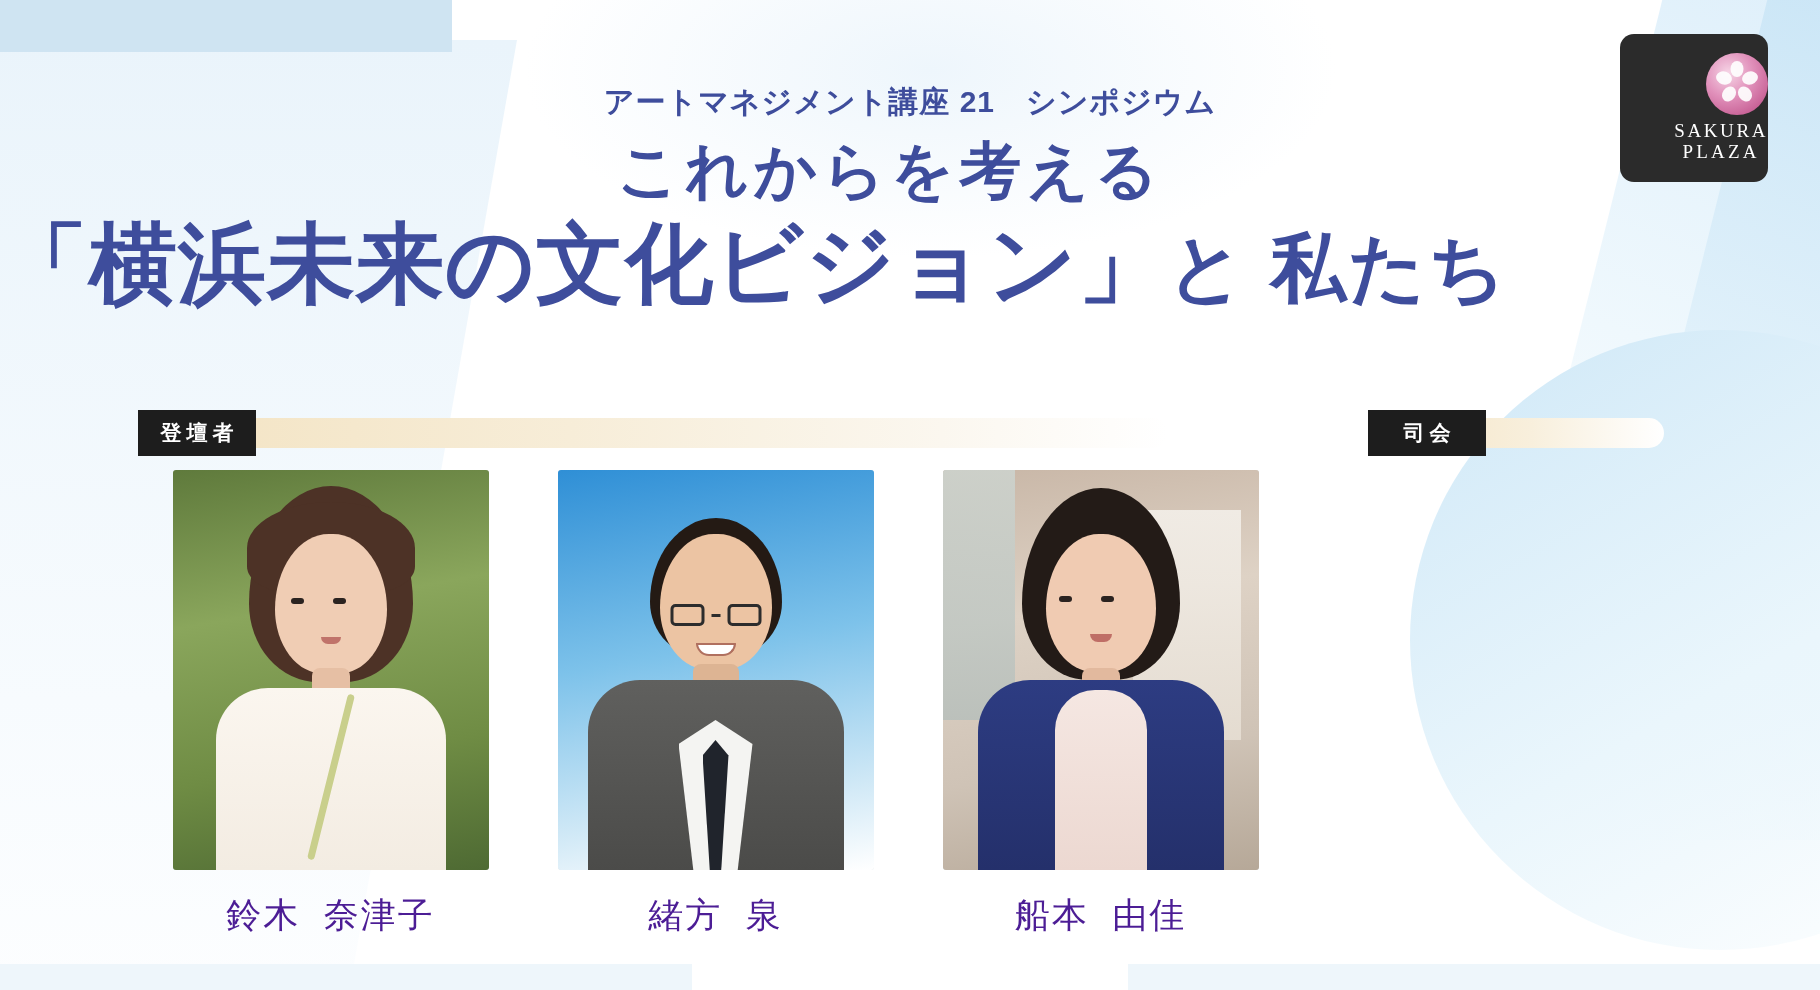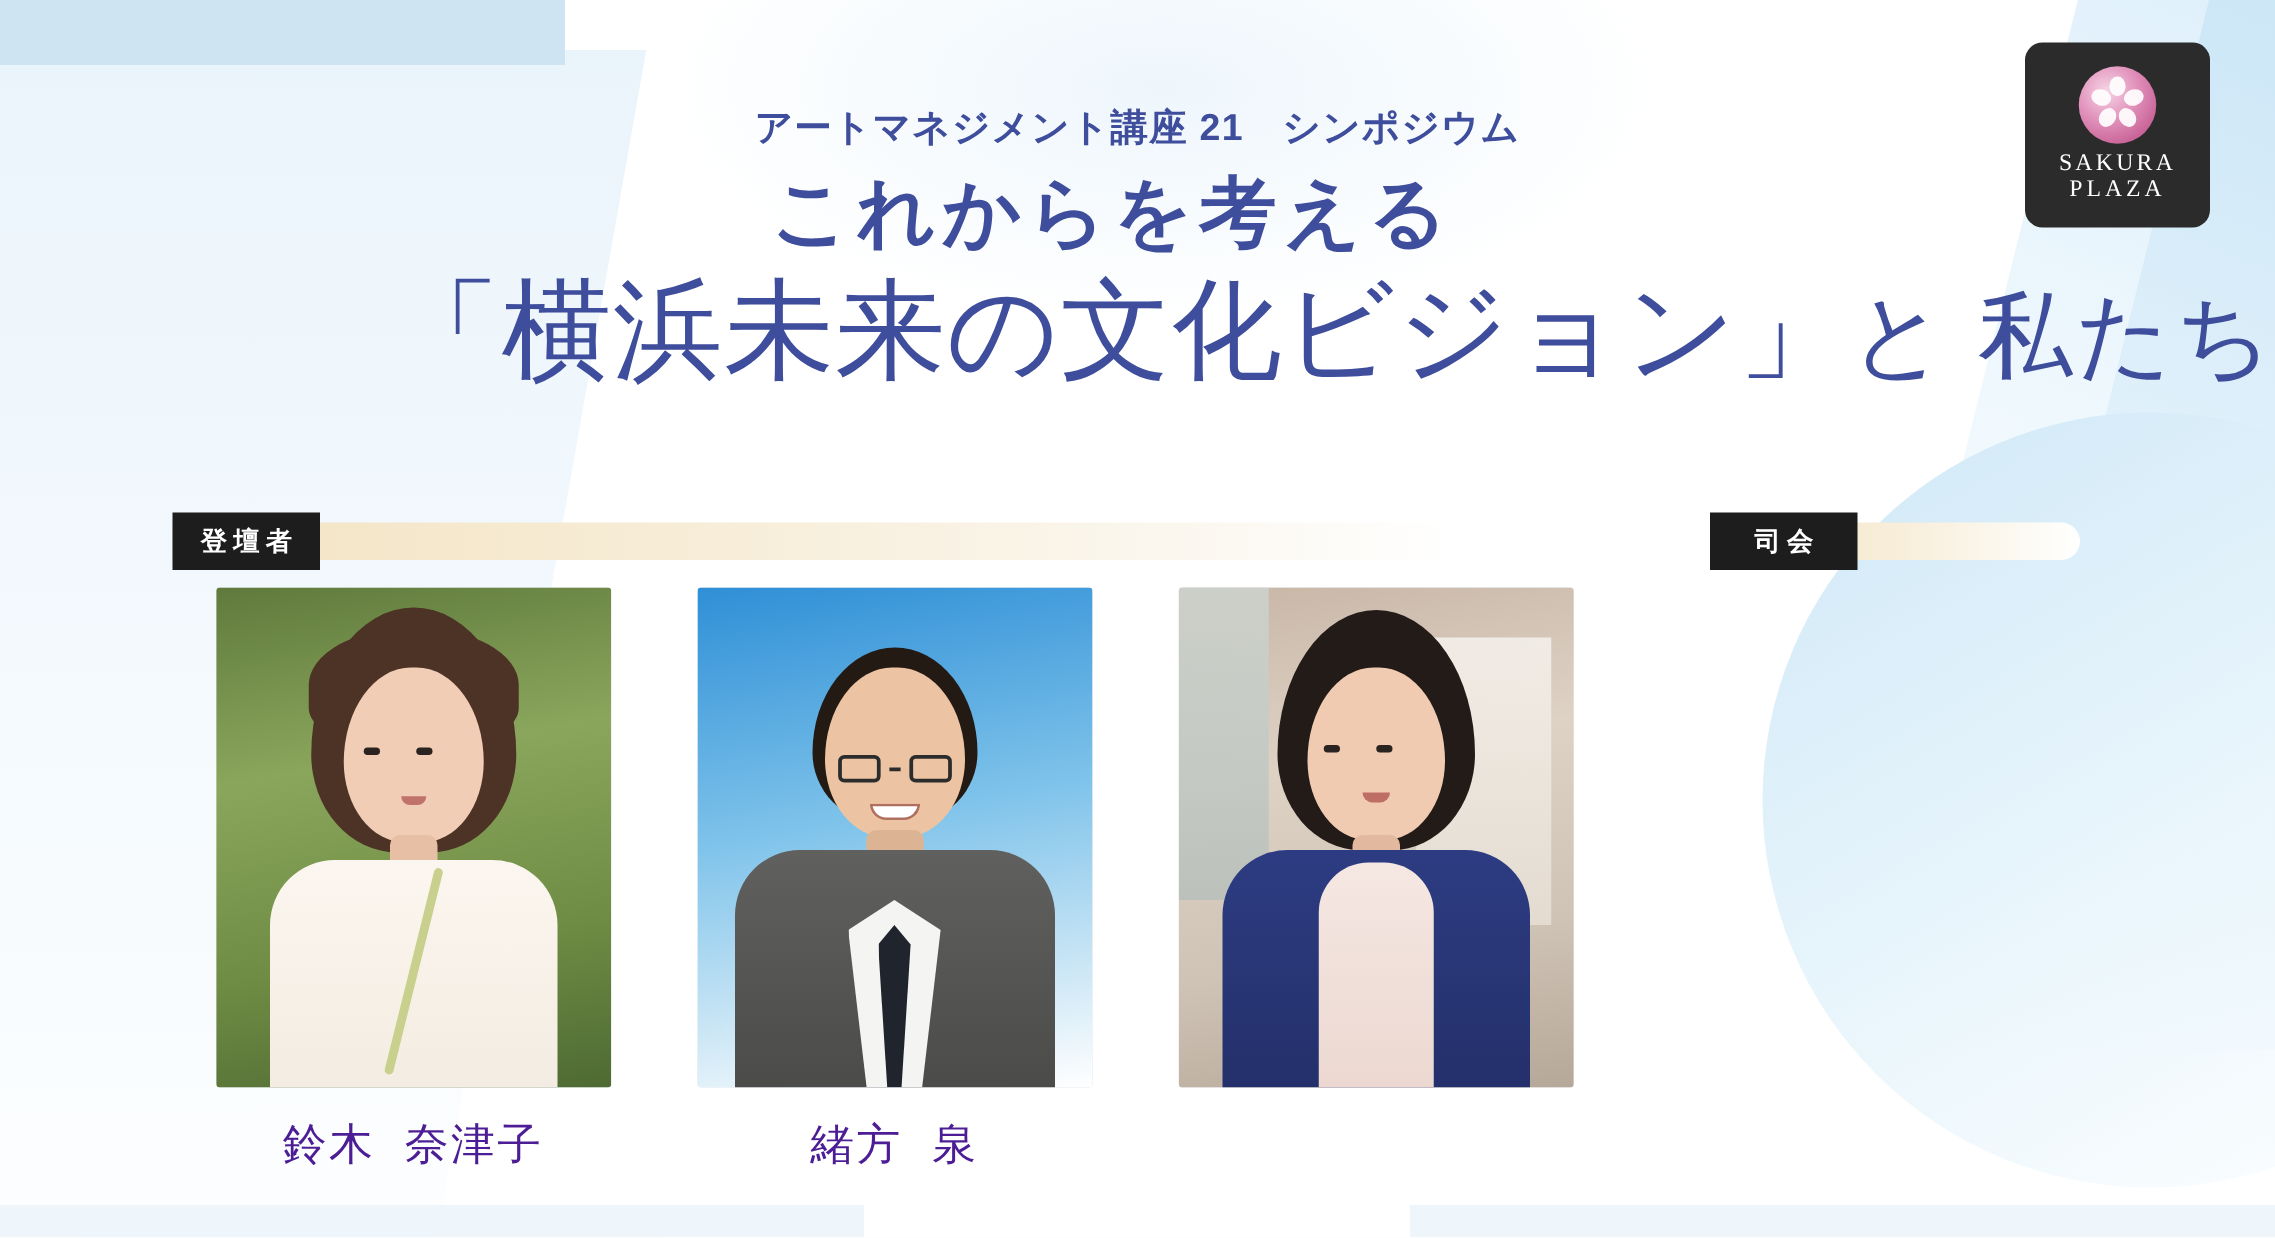--- a/index.html
+++ b/index.html
@@ -80,21 +80,21 @@
 
   
   .logo {
     position:absolute;
     right:52px; top:34px;
     width:148px; height:148px;
     background:#2b2b2b;
     border-radius:14px;
     z-index:6;
     display:flex; flex-direction:column;
-    align-items:center; justify-content:center;
+    align-items:flex-end; justify-content:center;
     gap:6px;
   }
   .logo-mark {
     width:62px; height:62px;
     border-radius:50%;
     background:radial-gradient(circle at 36% 32%, #f6d5e6 0%, #e191bb 42%, #b8447f 100%);
     position:relative;
   }
   .logo-mark svg { position:absolute; left:9px; top:8px; }
   .logo-text { text-align:center; line-height:1.08; }
@@ -129,23 +129,23 @@
     font-size:62px;
     font-weight:700;
     letter-spacing:5px;
     color:#3e4d9c;
     line-height:1;
     padding-right:40px;
   }
 
   .title-2 {
     position:absolute; left:0; right:0; top:218px;
-    text-align:right;
+    text-align:left;
     font-size:88px;
-    font-weight:400;
+    font-weight:700;
     letter-spacing:1px;
     color:#3e4d9c;
     line-height:1.05;
     white-space:nowrap;
   }
   .title-2 .tail {
     font-size:76px;
     letter-spacing:2px;
   }
 
@@ -380,18 +380,19 @@
           <div class="hair"></div>
           <div class="head"></div>
           <div class="eye" style="left:116px; bottom:268px;"></div>
           <div class="eye" style="left:158px; bottom:268px;"></div>
           <div class="mouth"></div>
           <div class="neck"></div>
           <div class="body"></div>
           <div class="inner"></div>
         </div>
       </div>
+      <div class="person-name">船本  由佳</div>
     </div>
 
   </div>
 
   <div class="bg-bottom-band"></div>
 </div>
 
 </body></html>

